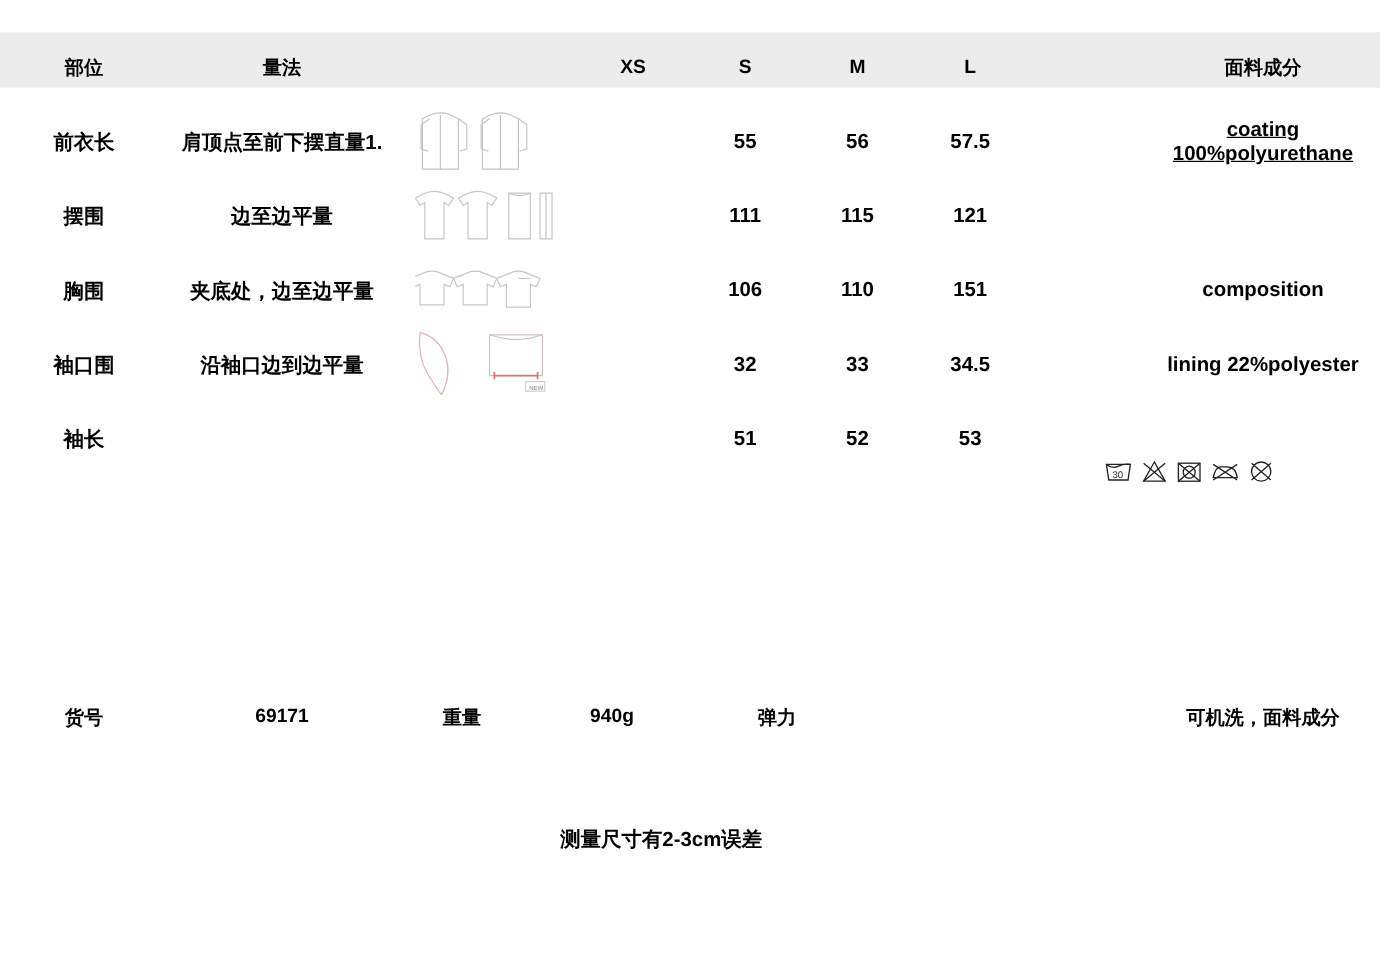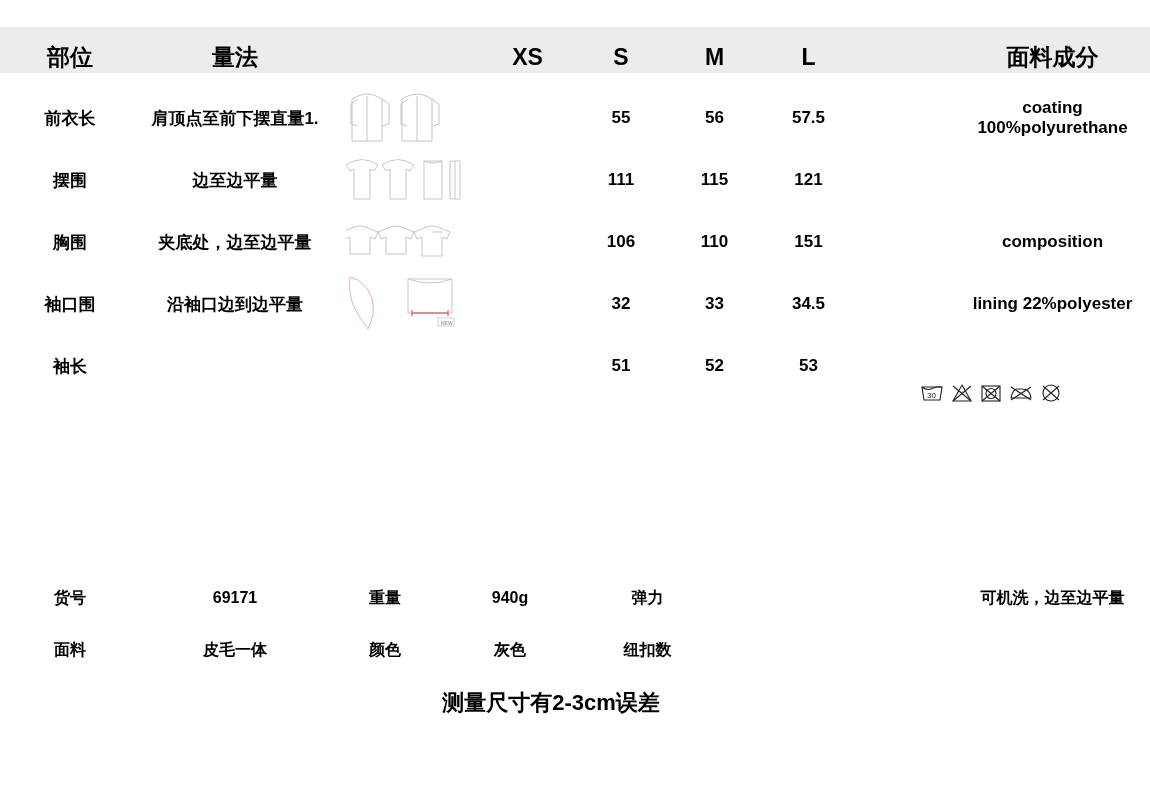--- a/index.html
+++ b/index.html
@@ -40,21 +40,21 @@
   .size-table th, .size-table td {
     border: none;
     padding: 0;
     font-weight: bold;
     font-size: 17px;
     text-align: center;
     vertical-align: middle;
   }
   .size-table thead th {
     height: 60px;
-    font-size: 23px;
+    font-size: 16px;
   }
   .size-table tbody td {
     height: 62px;
   }
   .col-part { width: 140px; }
   .col-method { width: 190px; }
   .col-img { width: 150px; }
   .col-xs { width: 95px; }
   .col-s { width: 92px; }
   .col-m { width: 95px; }
@@ -118,21 +118,21 @@
   .i-c6 { width: 130px; }
   .i-c7 { width: 110px; }
   .i-c8 { width: 195px; }
 
   .note {
     position: absolute;
     left: 0;
     top: 688px;
     width: 1112px;
     text-align: center;
-    font-size: 22px;
+    font-size: 17px;
     font-weight: bold;
   }
   .note span { position: relative; left: -5px; }
 </style>
 </head>
 <body>
 
 <div class="sheet">
 
   <div class="header-band"></div>
@@ -177,21 +177,21 @@
             <path d="M62 9 l-7 5 v20 l6 2"></path>
             <path d="M86 9 l7 5 v20 l-6 2"></path>
             <path d="M71 6 v45"></path>
           </svg>
         </td>
         <td class="num"></td>
         <td class="num">55</td>
         <td class="num">56</td>
         <td class="num">57.5</td>
         <td></td>
-        <td class="fabric-cell" style="white-space:pre-line;">coating
+        <td class="fabric-cell" style="white-space:pre-line;text-decoration:underline;">coating
 100%polyurethane</td>
       </tr>
 
       <tr>
         <td>摆围</td>
         <td class="method-cell">边至边平量</td>
         <td>
           <svg class="sketch" width="118" height="50" viewBox="0 0 118 50" fill="none" stroke="#bdbdbd" stroke-width="1">
             <path d="M8 6 q8 -3 16 0 l8 4 -4 6 -4 -2 v30 h-16 v-30 l-4 2 -4 -6 z"></path>
             <path d="M44 6 q8 -3 16 0 l8 4 -4 6 -4 -2 v30 h-16 v-30 l-4 2 -4 -6 z"></path>
@@ -314,31 +314,21 @@
     </colgroup>
     <tbody>
       <tr>
         <td>货号</td>
         <td>69171</td>
         <td>重量</td>
         <td>940g</td>
         <td>弹力</td>
         <td></td>
         <td></td>
-        <td>可机洗，边至边平量</td>
-      </tr>
-      <tr>
-        <td>面料</td>
-        <td>皮毛一体</td>
-        <td>颜色</td>
-        <td>灰色</td>
-        <td>纽扣数</td>
-        <td></td>
-        <td></td>
-        <td></td>
+        <td>可机洗，面料成分</td>
       </tr>
     </tbody>
   </table>
 
   <div class="note">
     <span>测量尺寸有2-3cm误差</span>
   </div>
 
 </div>
 

